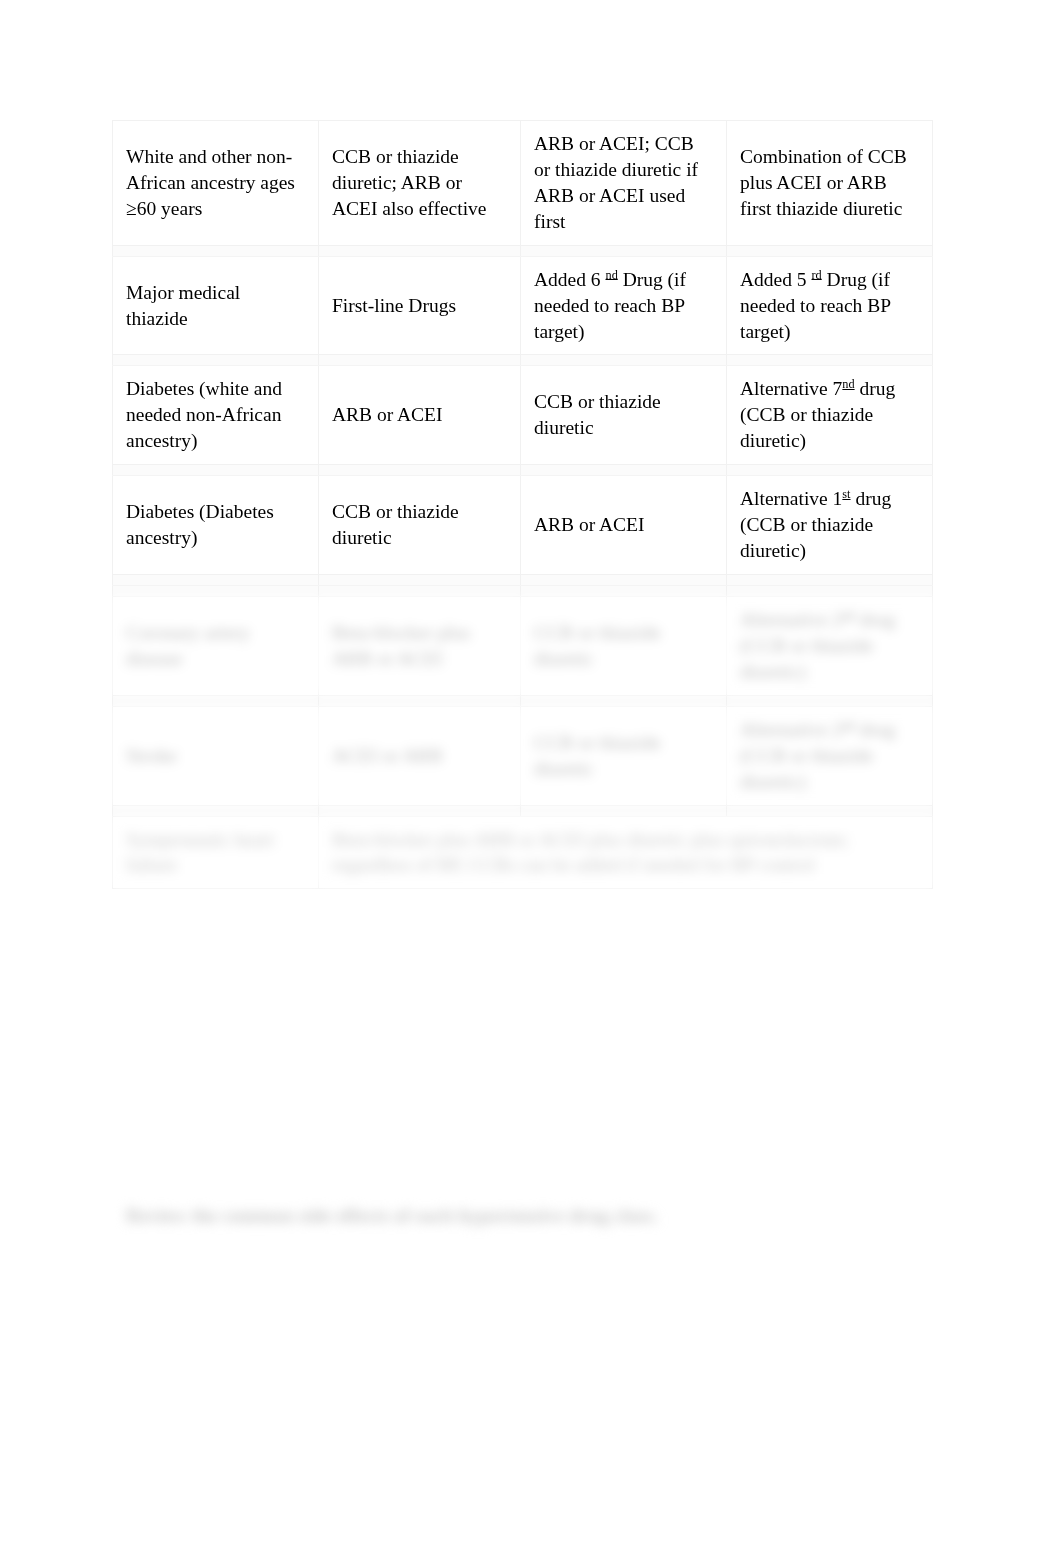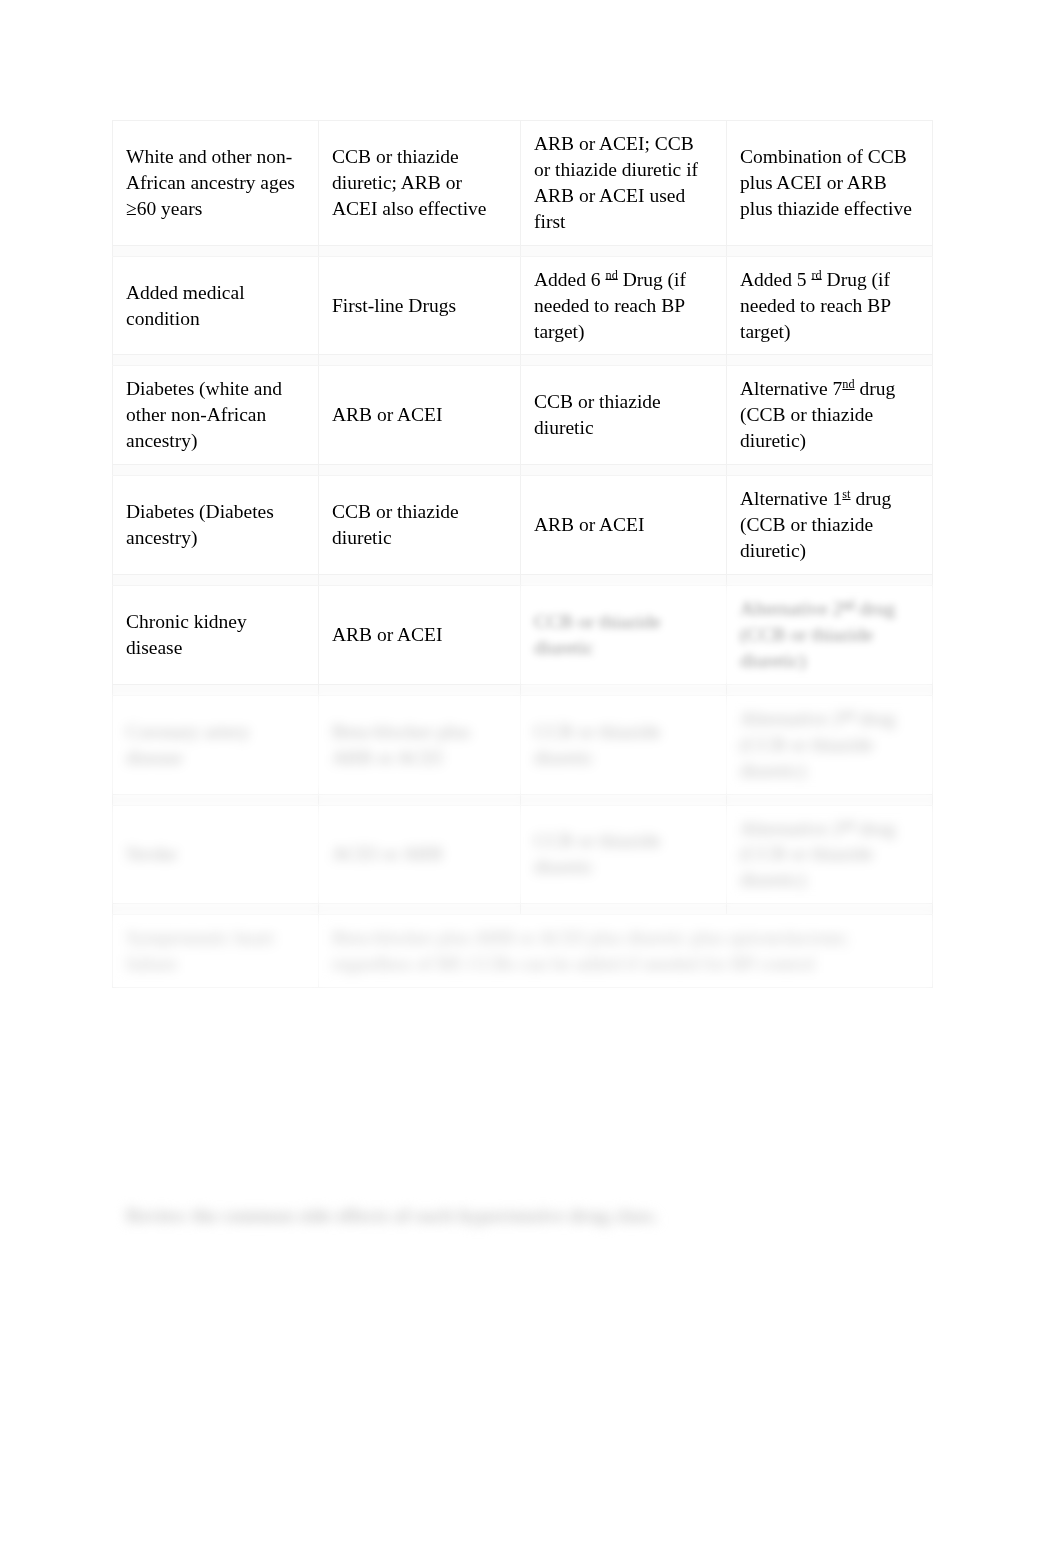--- a/index.html
+++ b/index.html
@@ -105,46 +105,46 @@
         <col class="c2">
         <col class="c3">
         <col class="c4">
     </colgroup>
     <tbody>
 
       <tr>
         <td class="cell-top blur-0">White and other non-African ancestry ages ≥60 years</td>
         <td class="cell-top blur-0">CCB or thiazide diuretic; ARB or ACEI also effective</td>
         <td class="cell-top blur-0">ARB or ACEI; CCB or thiazide diuretic if ARB or ACEI used first</td>
-        <td class="cell-top blur-0">Combination of CCB plus ACEI or ARB plus thiazide effective</td>
-      </tr>
-
-      <tr class="spacer">
-        <td></td>
-        <td></td>
-        <td></td>
-        <td></td>
-      </tr>
-
-      <tr>
-        <td class="cell-top blur-0">Added medical condition</td>
+        <td class="cell-top blur-0">Combination of CCB plus ACEI or ARB first thiazide diuretic</td>
+      </tr>
+
+      <tr class="spacer">
+        <td></td>
+        <td></td>
+        <td></td>
+        <td></td>
+      </tr>
+
+      <tr>
+        <td class="cell-top blur-0">Major medical thiazide</td>
         <td class="blur-0">First-line Drugs</td>
         <td class="blur-0"><span>Added 6 </span><sup>nd</sup><span> Drug (if needed to reach BP target)</span></td>
         <td class="blur-0"><span>Added 5 </span><sup>rd</sup><span> Drug (if needed to reach BP target)</span></td>
       </tr>
 
       <tr class="spacer">
         <td></td>
         <td></td>
         <td></td>
         <td></td>
       </tr>
 
       <tr>
-        <td class="blur-0">Diabetes (white and other non-African ancestry)</td>
+        <td class="blur-0">Diabetes (white and needed non-African ancestry)</td>
         <td class="blur-0">ARB or ACEI</td>
         <td class="blur-0">CCB or thiazide diuretic</td>
         <td class="blur-0"><span>Alternative 7</span><sup>nd</sup><span> drug (CCB or thiazide diuretic)</span></td>
       </tr>
 
       <tr class="spacer">
         <td></td>
         <td></td>
         <td></td>
         <td></td>
@@ -157,26 +157,20 @@
         <td class="blur-0"><span>Alternative 1</span><sup>st</sup><span> drug (CCB or thiazide diuretic)</span></td>
       </tr>
 
       <tr class="spacer">
         <td></td>
         <td></td>
         <td></td>
         <td></td>
       </tr>
 
-      <tr>
-        <td class="blur-0">Chronic kidney disease</td>
-        <td class="blur-0">ARB or ACEI</td>
-        <td class="blur-2">CCB or thiazide diuretic</td>
-        <td class="blur-2"><span>Alternative 2</span><sup>nd</sup><span> drug (CCB or thiazide diuretic)</span></td>
-      </tr>
 
       <tr class="spacer">
         <td></td>
         <td></td>
         <td></td>
         <td></td>
       </tr>
 
       <tr>
         <td class="blur-4">Coronary artery disease</td>

